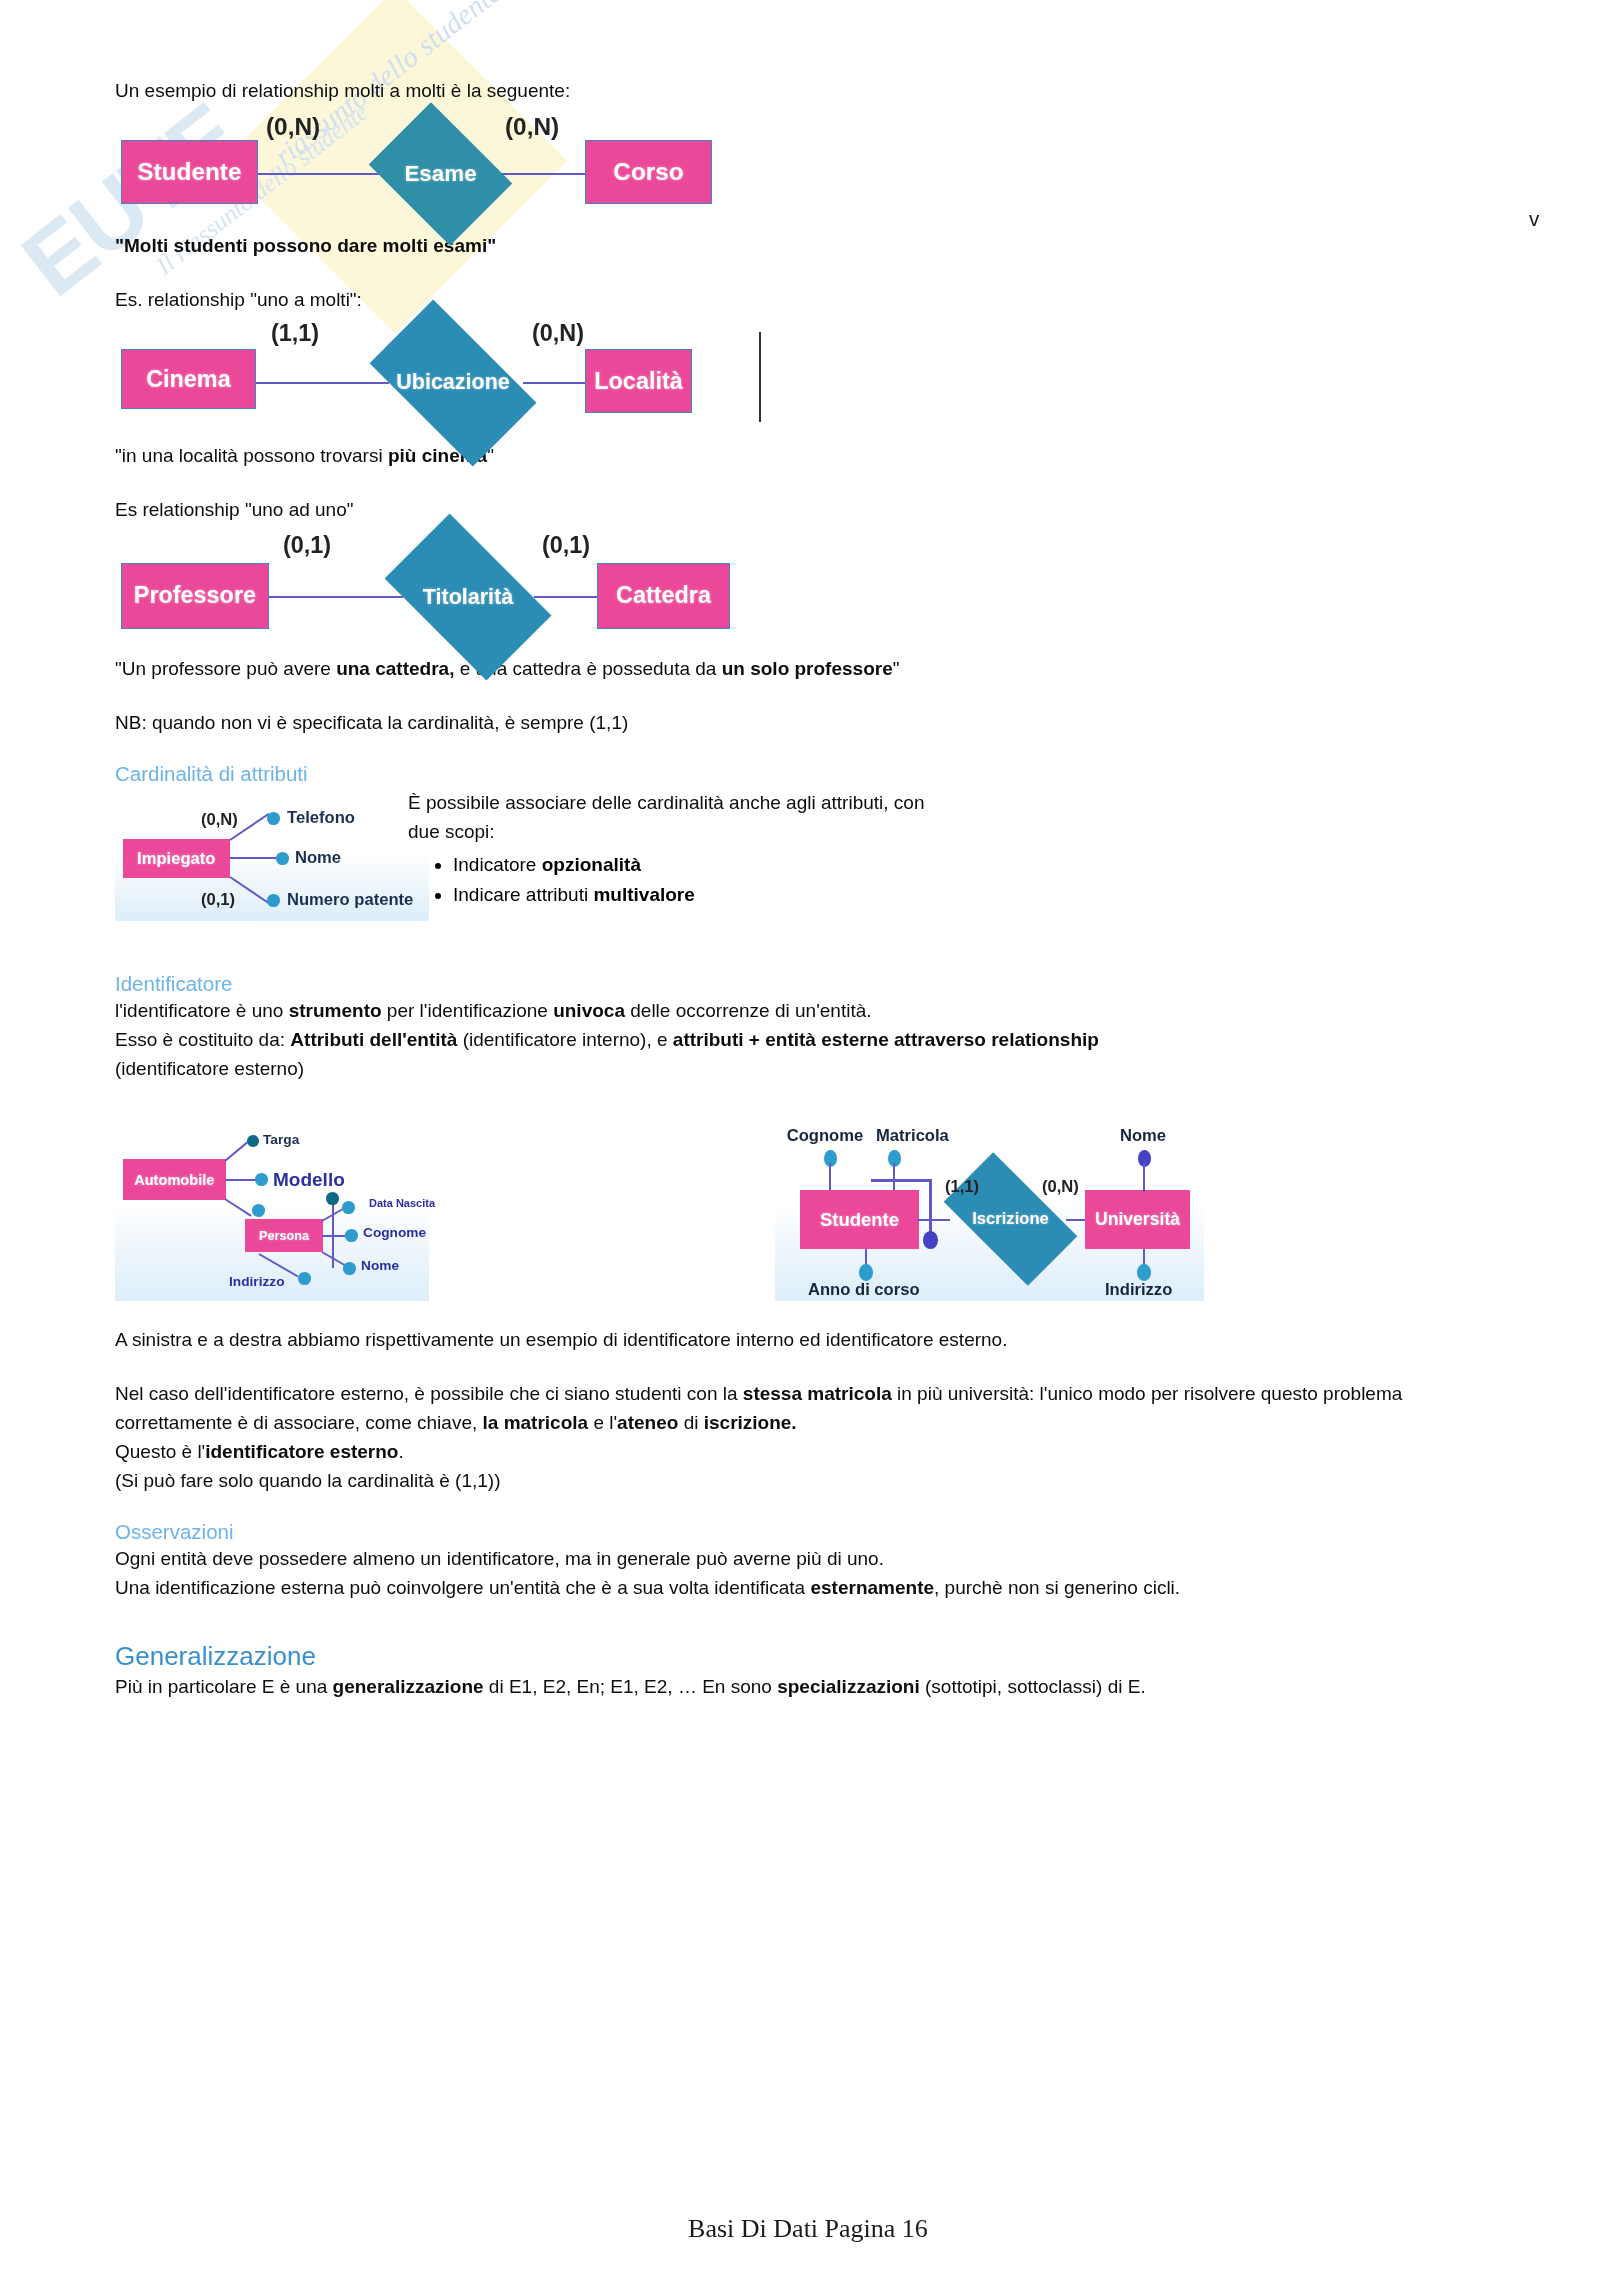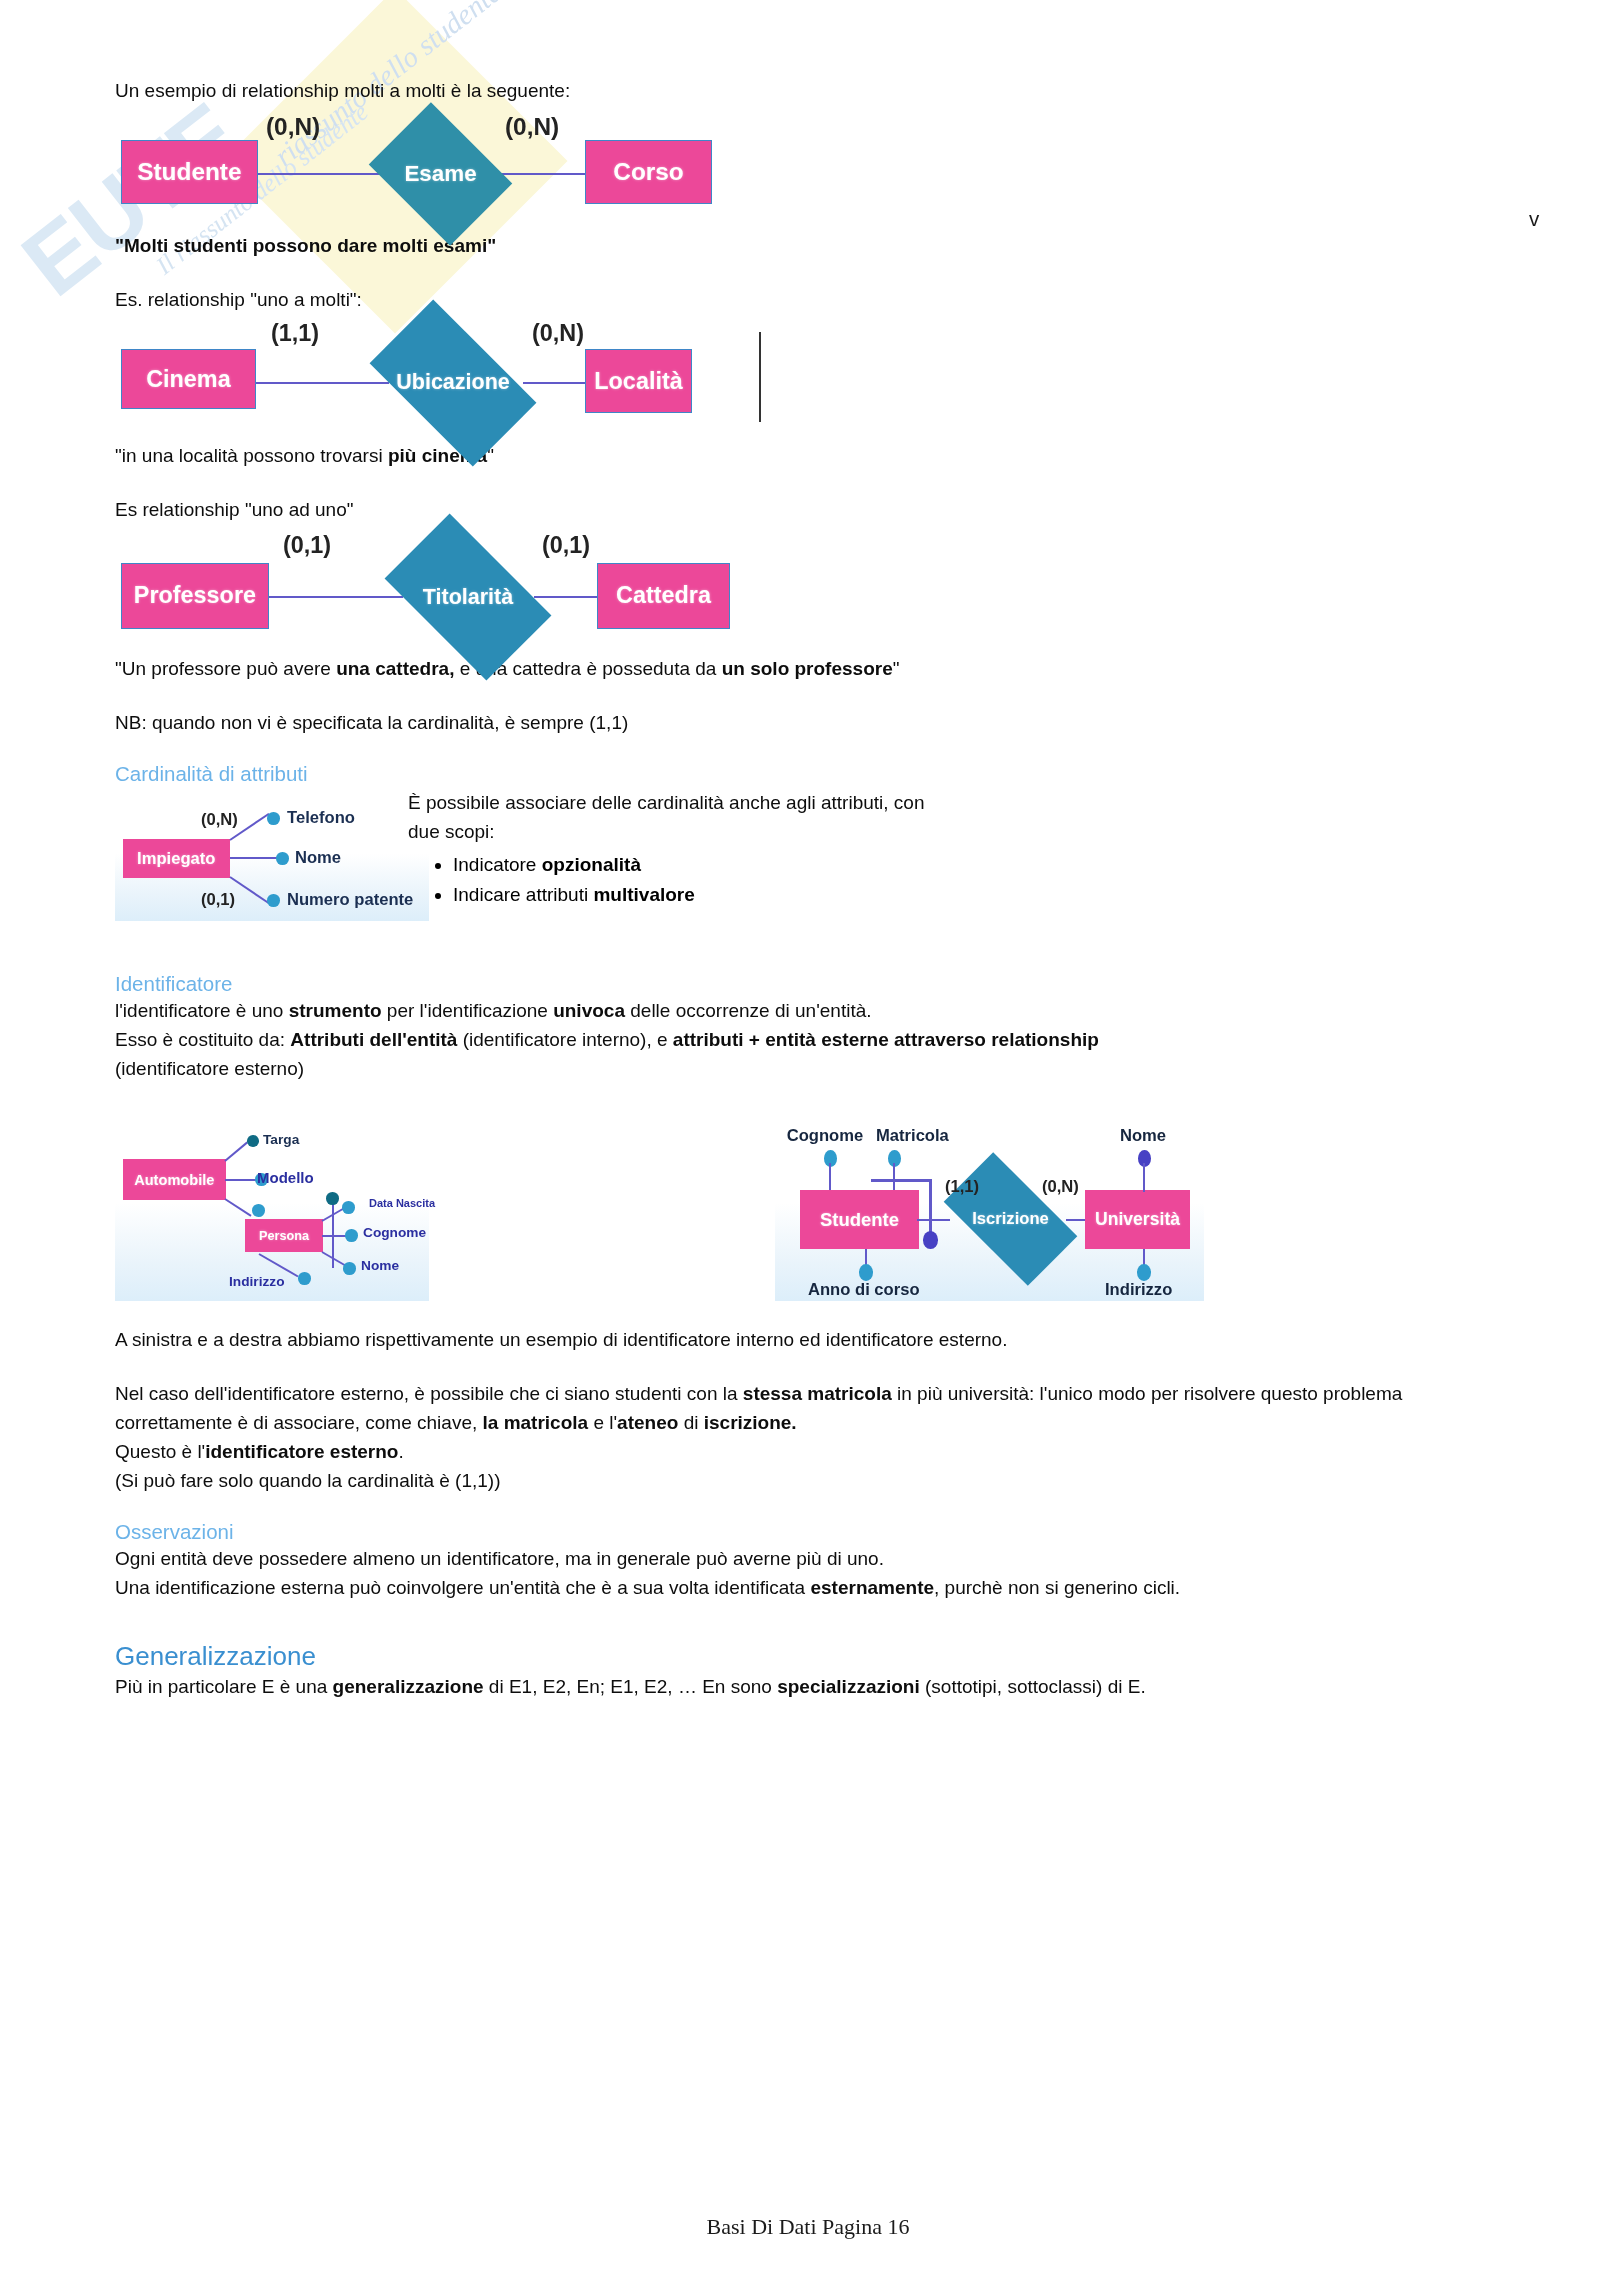--- a/index.html
+++ b/index.html
@@ -198,21 +198,21 @@
     z-index: 3;
   }
 
   .footer {
     position: absolute;
     left: 0;
     top: 2214px;
     width: 100%;
     text-align: center;
     font-family: "Liberation Serif", serif;
-    font-size: 22px;
+    font-size: 26px;
     color: #1a1a1a;
     z-index: 3;
   }
 </style>
 </head>
 <body>
 
 <div class="page">
 
   <div class="watermark">
@@ -361,21 +361,21 @@
         <div class="er-box" style="left:7.8px;top:39px;width:103px;height:41px;font-size:14.6px;border:none;">
           <span>Automobile</span>
         </div>
 
         <div class="thin-line" style="left:110px;top:40px;width:29px;height:2px;transform:rotate(-40deg);transform-origin:left center;"></div>
         <div class="attr-dot" style="left:132px;top:14.6px;width:11.7px;height:11.7px;background:#0f6b84;"></div>
         <div class="attr-label" style="left:148px;top:11.7px;font-size:13.7px;color:#1b2f52;">Targa</div>
 
         <div class="thin-line" style="left:110px;top:59px;width:32px;height:2px;"></div>
         <div class="attr-dot" style="left:140px;top:53px;width:12.7px;height:12.7px;"></div>
-        <div class="attr-label" style="left:142px;top:49px;font-size:15px;color:#2b2fa0;">Modello</div>
+        <div class="attr-label" style="left:158px;top:49px;font-size:19px;color:#2b2fa0;">Modello</div>
 
         <div class="thin-line" style="left:110px;top:78px;width:31px;height:2px;transform:rotate(33deg);transform-origin:left center;"></div>
         <div class="attr-dot" style="left:137px;top:84px;width:12.7px;height:12.7px;"></div>
 
         <div class="er-box" style="left:130px;top:99px;width:78px;height:33px;font-size:12.7px;border:none;">
           <span>Persona</span>
         </div>
 
         <div class="thin-line" style="left:217px;top:74px;width:2px;height:74px;"></div>
         <div class="attr-dot" style="left:211px;top:72px;width:12.7px;height:12.7px;background:#0f6b84;"></div>

